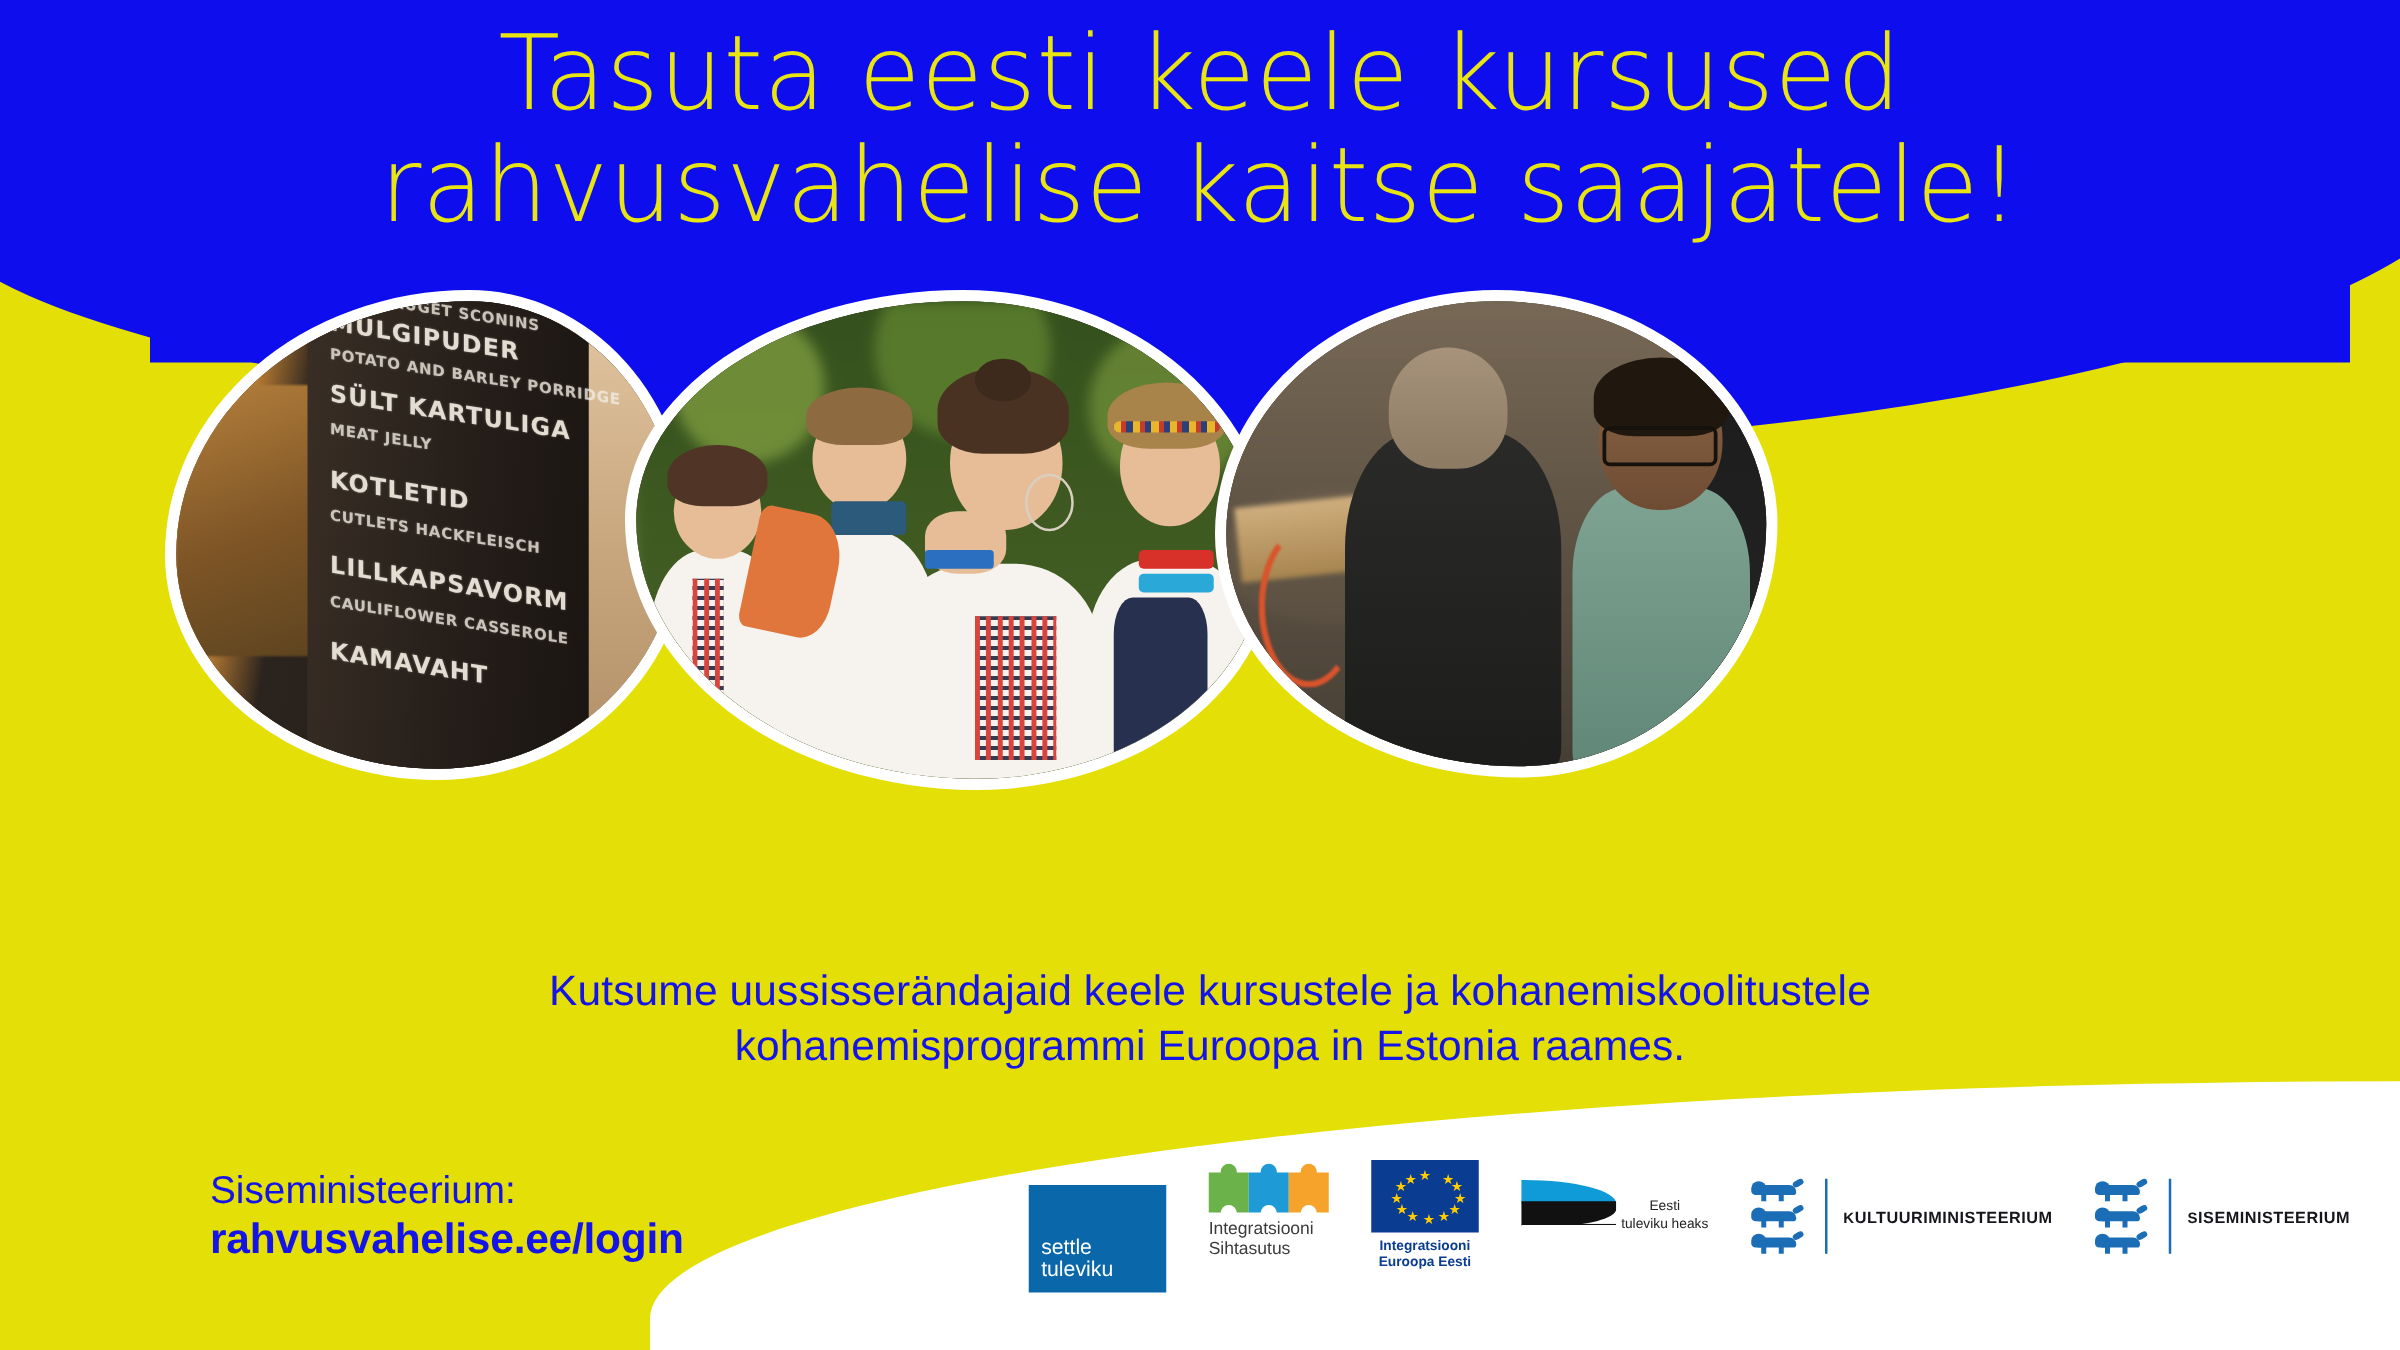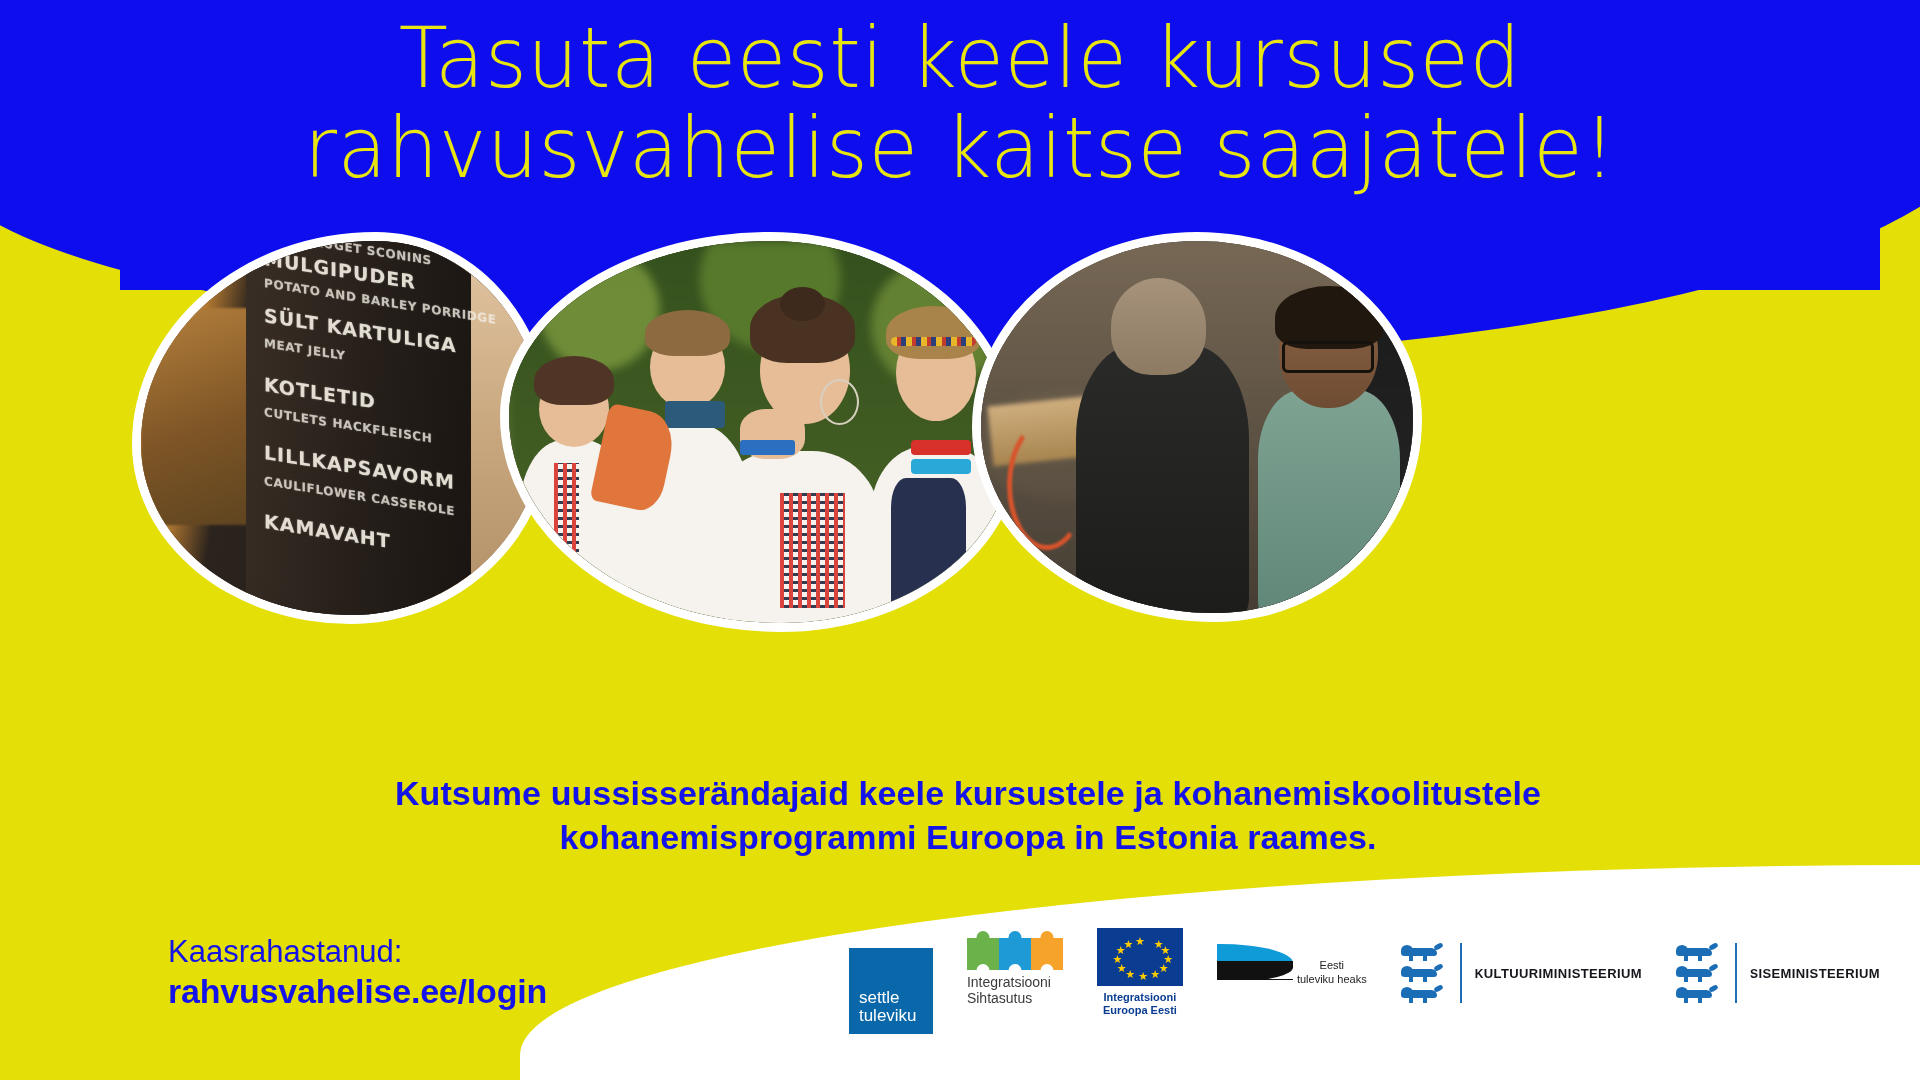--- a/index.html
+++ b/index.html
@@ -145,36 +145,36 @@
     background:#20170f;border-radius:50% 50% 30% 30%;}
   .soc-glasses{position:absolute;right:9%;top:27%;width:20%;height:7%;
     border:3px solid #15110d;border-radius:6px;}
   .soc-dark-right{position:absolute;right:-4%;top:0;width:20%;height:100%;
     background:linear-gradient(180deg,#1a1a1a,#262626);filter:blur(2px);}
 
   
   .subhead{
     position:absolute;left:16px;right:0;top:772px;
     text-align:center;color:#1414E8;
-    font-size:34px;line-height:1.28;font-weight:700;letter-spacing:.1px;
+    font-size:34px;line-height:1.28;font-weight:400;letter-spacing:.1px;
     z-index:6;
   }
   .subhead span{display:block;}
 
   
   .register{
     position:absolute;left:168px;top:934px;z-index:7;color:#1414E8;
   }
   .register .rl1{font-size:31px;font-weight:400;line-height:1.18;}
   .register .rl2{font-size:34px;font-weight:700;line-height:1.18;letter-spacing:-.2px;}
 
   
   .logo{display:flex;flex-direction:column;align-items:center;justify-content:center;}
   .settle-mark{
-    width:84px;height:86px;background:#0A68AA;
+    width:110px;height:86px;background:#0A68AA;
     display:flex;flex-direction:column;justify-content:flex-end;
     padding:0 16px 8px 10px;box-sizing:border-box;margin-top:36px;
   }
   .settle-mark span{color:#fff;font-size:17px;line-height:1.08;text-align:left;}
 
   .int-logo{display:flex;flex-direction:column;align-items:flex-start;gap:5px;}
   .puzzle{display:flex;align-items:center;}
   .pz{width:32px;height:32px;position:relative;}
   .pz.g{background:#6CB24B;}
   .pz.b{background:#1E9AD6;}
@@ -297,21 +297,21 @@
       </div>
     </div>
   </div>
 
   <div class="subhead">
     <span>Kutsume uussisserändajaid keele kursustele ja kohanemiskoolitustele</span>
     <span>kohanemisprogrammi Euroopa in Estonia raames.</span>
   </div>
 
   <div class="register">
-    <div class="rl1">Kaasrahastanud:</div>
+    <div class="rl1">Siseministeerium:</div>
     <div class="rl2">rahvusvahelise.ee/login</div>
   </div>
 
   <div class="logo-band">
     <div class="logo-band-inner">
 
       <div class="logo">
         <div class="settle-mark">
           <span>settle</span>
           <span>tuleviku</span>

